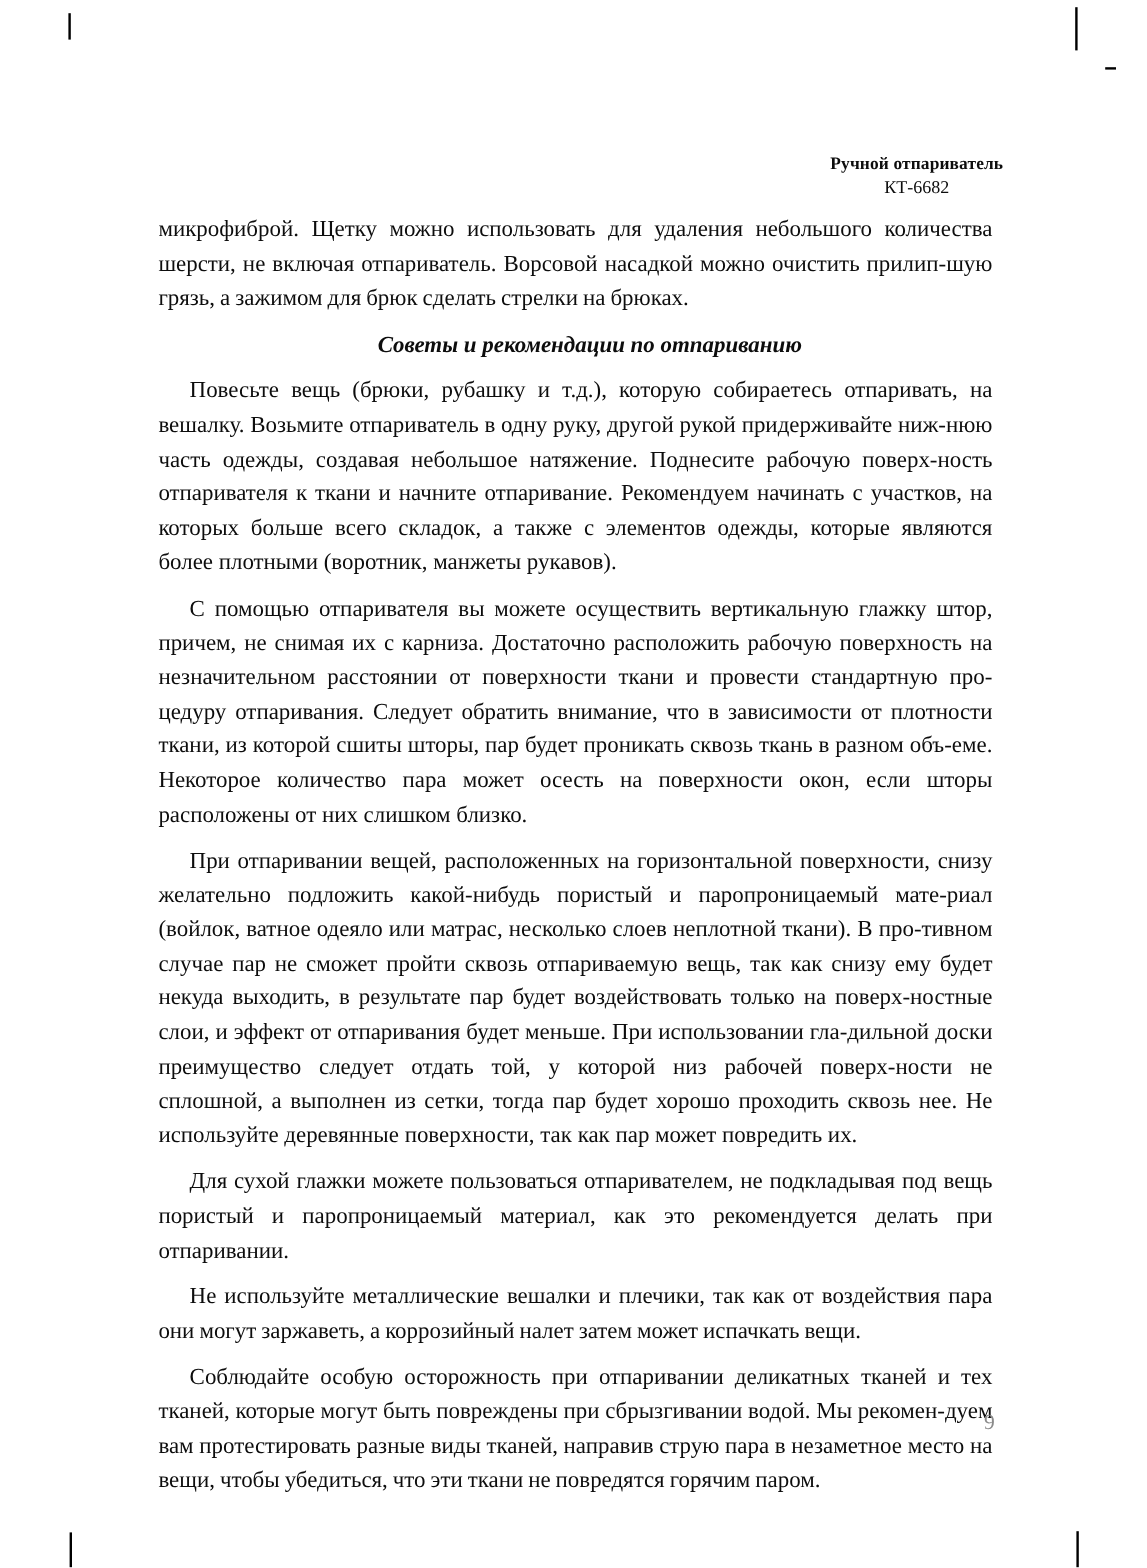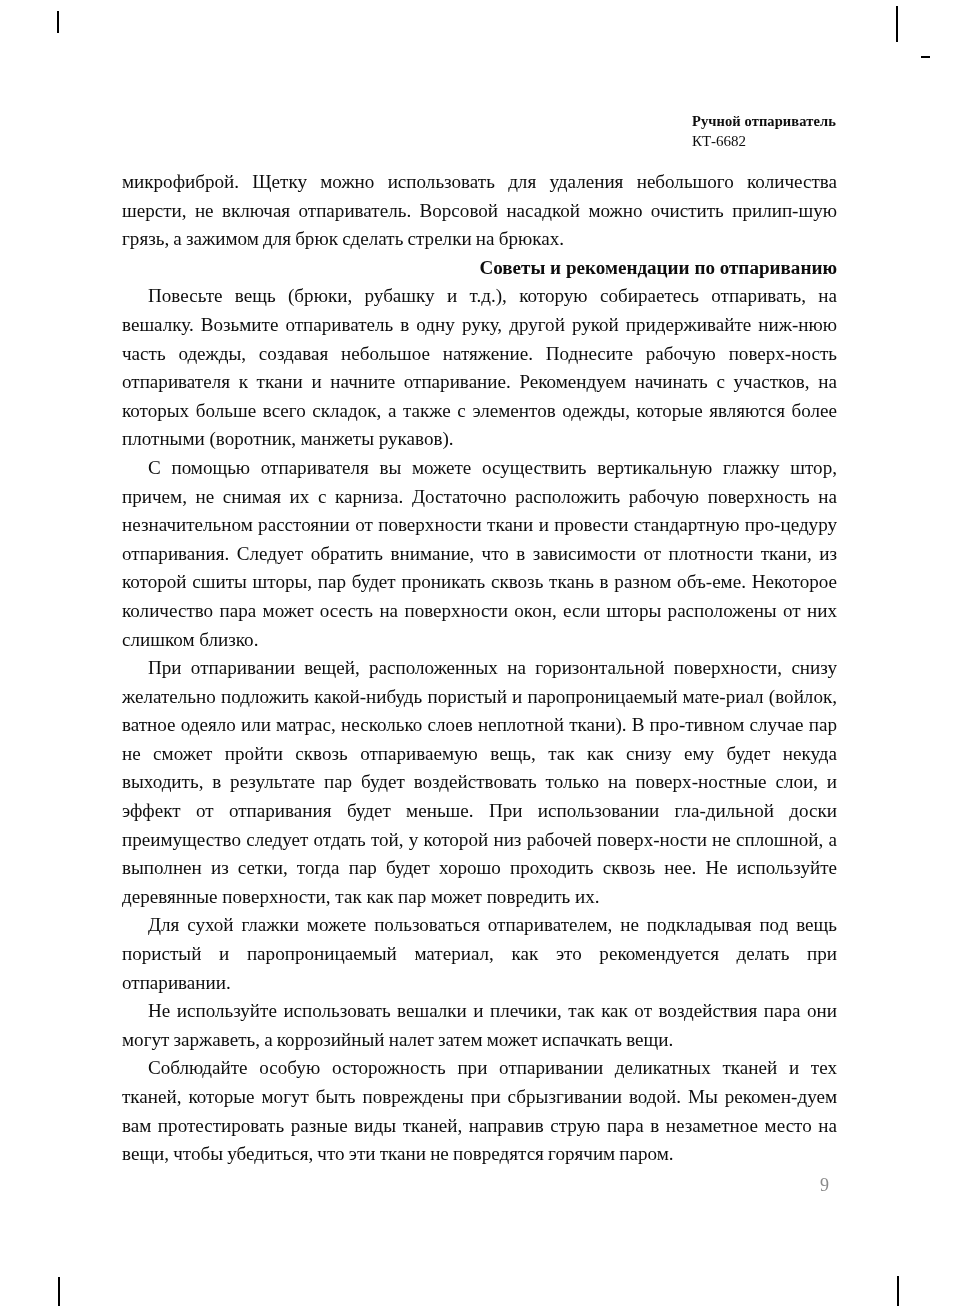--- a/index.html
+++ b/index.html
@@ -29,22 +29,22 @@
   .crop-tl { left: 57px;  top: 11px;   height: 22px; }
   .crop-tr { left: 896px; top: 6px;    height: 36px; }
   .crop-tick-r { left: 921px; top: 56px; width: 9px; }
   .crop-bl { left: 58px;  top: 1277px; height: 29px; }
   .crop-br { left: 897px; top: 1276px; height: 30px; }
 
   
   .runhead {
     position: absolute;
     right: 120px;
-    top: 112px;
-    text-align: left;
+    top: 128px;
+    text-align: center;
     line-height: 1.28;
   }
   .runhead .title {
     font-size: 14.5px;
     font-weight: bold;
     letter-spacing: 0.1px;
     display: block;
   }
   .runhead .model {
     font-size: 15px;
@@ -54,38 +54,39 @@
   }
 
   
   .column {
     position: absolute;
     left: 122px;
     top: 168px;
     width: 715px;
   }
   p.para {
-    margin: 0;
+    margin: 10px;
     font-size: 19.1px;
     line-height: 28.6px;
     text-align: justify;
     text-justify: inter-word;
     text-indent: 26px;
     hyphens: manual;
   }
   p.para.noindent { text-indent: 0; }
   p.para.tight { word-spacing: -0.6px; }
   p.para.tighter { word-spacing: -1.6px; }
   h2.section {
     margin: 0;
     font-size: 19.1px;
     line-height: 28.6px;
     font-weight: bold;
     text-indent: 24px;
-    text-align: right;
+    text-align: center;
+    font-style: italic;
   }
   .gap-before { margin-top: 11px; }
 
   
   .folio {
     position: absolute;
     left: 820px;
     top: 1175px;
     font-size: 18px;
     color: #8a8a8a;
@@ -116,21 +117,21 @@
     <p class="para">Повесьте вещь (брюки, рубашку и т.д.), которую собираетесь отпаривать, на вешалку. Возьмите отпариватель в одну руку, другой рукой придерживайте ниж-нюю часть одежды, создавая небольшое натяжение. Поднесите рабочую поверх-ность отпаривателя к ткани и начните отпаривание. Рекомендуем начинать с участков, на которых больше всего складок, а также с элементов одежды, которые являются более плотными (воротник, манжеты рукавов).</p>
 
     <p class="para">С помощью отпаривателя вы можете осуществить вертикальную глажку штор, причем, не снимая их с карниза. Достаточно расположить рабочую поверхность на незначительном расстоянии от поверхности ткани и провести стандартную про-цедуру отпаривания. Следует обратить внимание, что в зависимости от плотности ткани, из которой сшиты шторы, пар будет проникать сквозь ткань в разном объ-еме. Некоторое количество пара может осесть на поверхности окон, если шторы расположены от них слишком близко.</p>
 
     <p class="para">При отпаривании вещей, расположенных на горизонтальной поверхности, снизу желательно подложить какой-нибудь пористый и паропроницаемый мате-риал (войлок, ватное одеяло или матрас, несколько слоев неплотной ткани). В про-тивном случае пар не сможет пройти сквозь отпариваемую вещь, так как снизу ему будет некуда выходить, в результате пар будет воздействовать только на поверх-ностные слои, и эффект от отпаривания будет меньше. При использовании гла-дильной доски преимущество следует отдать той, у которой низ рабочей поверх-ности не сплошной, а выполнен из сетки, тогда пар будет хорошо проходить сквозь нее. Не используйте деревянные поверхности, так как пар может повредить их.</p>
 
     <p class="para">Для сухой глажки можете пользоваться отпаривателем, не подкладывая под вещь пористый и паропроницаемый материал, как это рекомендуется делать при отпаривании.</p>
 
 
 
-    <p class="para tight">Не используйте использовать вешалки и плечики, так как от воздействия пара они могут заржаветь, а коррозийный налет затем может испачкать вещи.</p>
+    <p class="para tight">Не используйте металлические вешалки и плечики, так как от воздействия пара они могут заржаветь, а коррозийный налет затем может испачкать вещи.</p>
 
 
     <p class="para tight">Соблюдайте особую осторожность при отпаривании деликатных тканей и тех тканей, которые могут быть повреждены при сбрызгивании водой. Мы рекомен-дуем вам протестировать разные виды тканей, направив струю пара в незаметное место на вещи, чтобы убедиться, что эти ткани не повредятся горячим паром.</p>
 
   </div>
 
   <div class="folio">9</div>
 
 </div>
 

